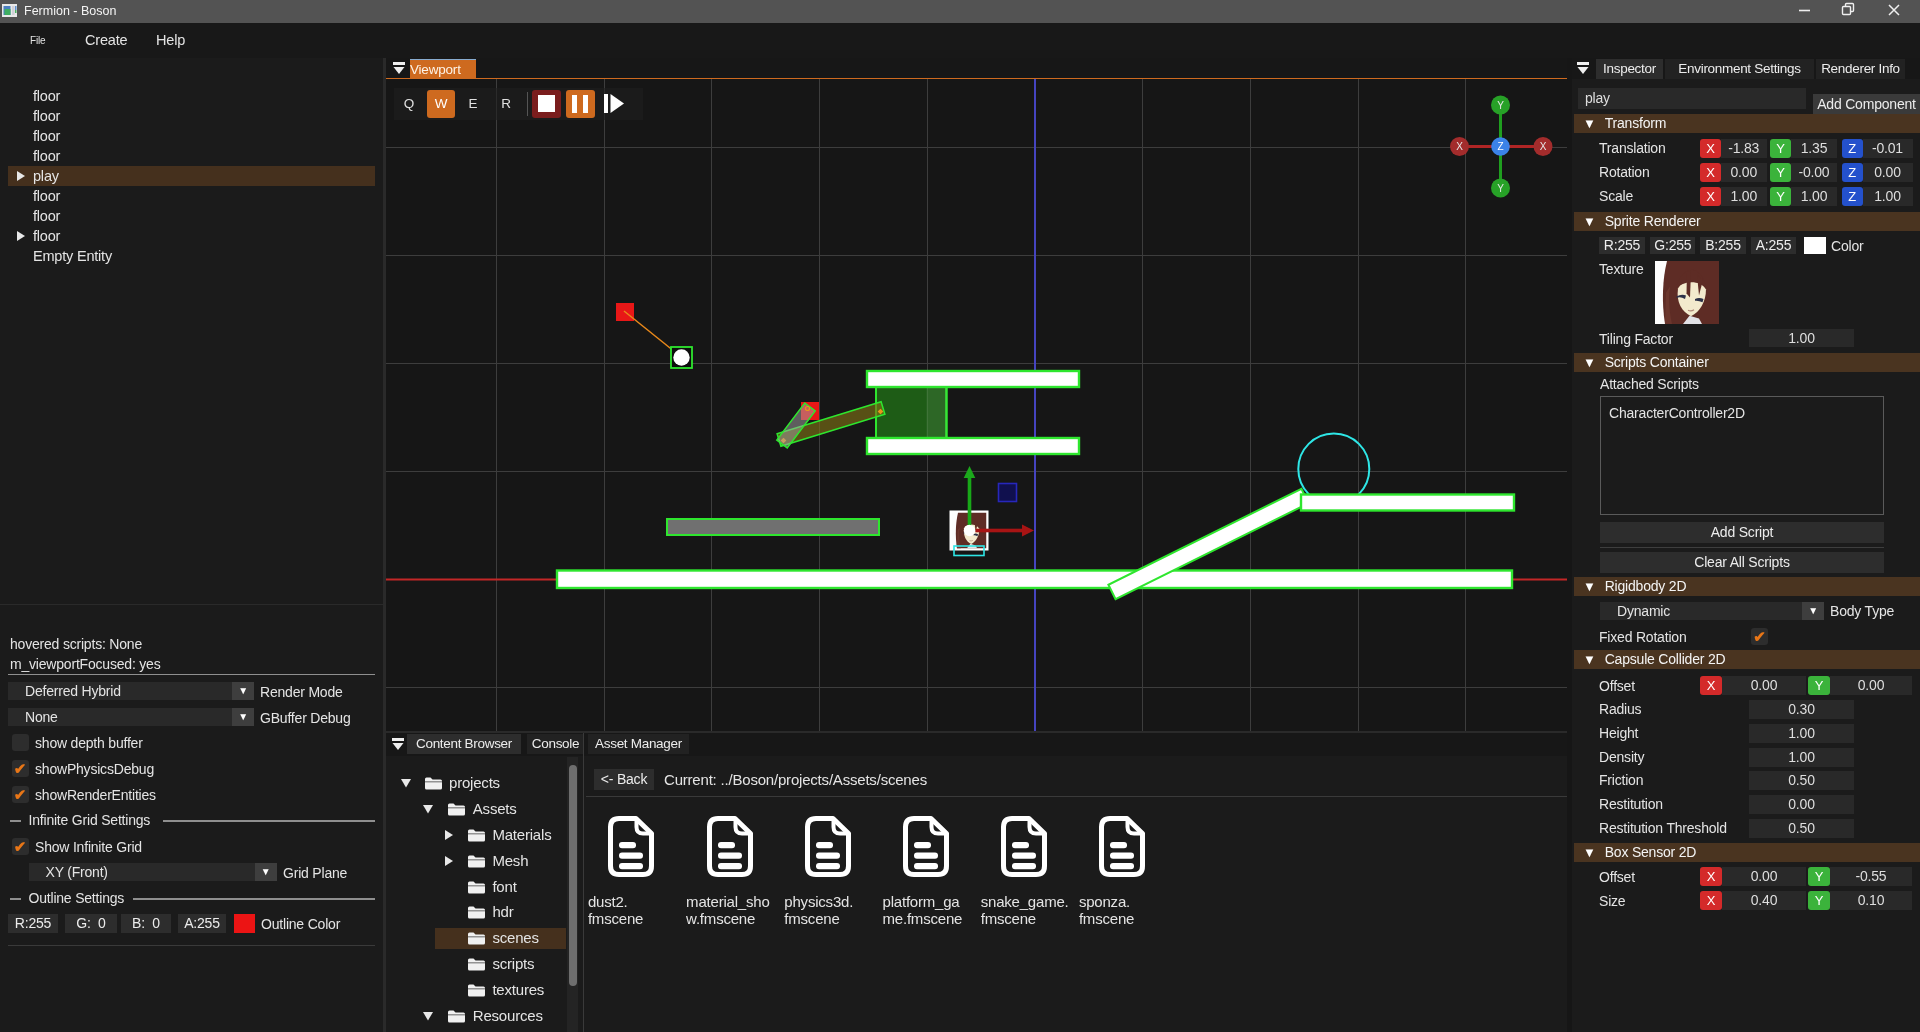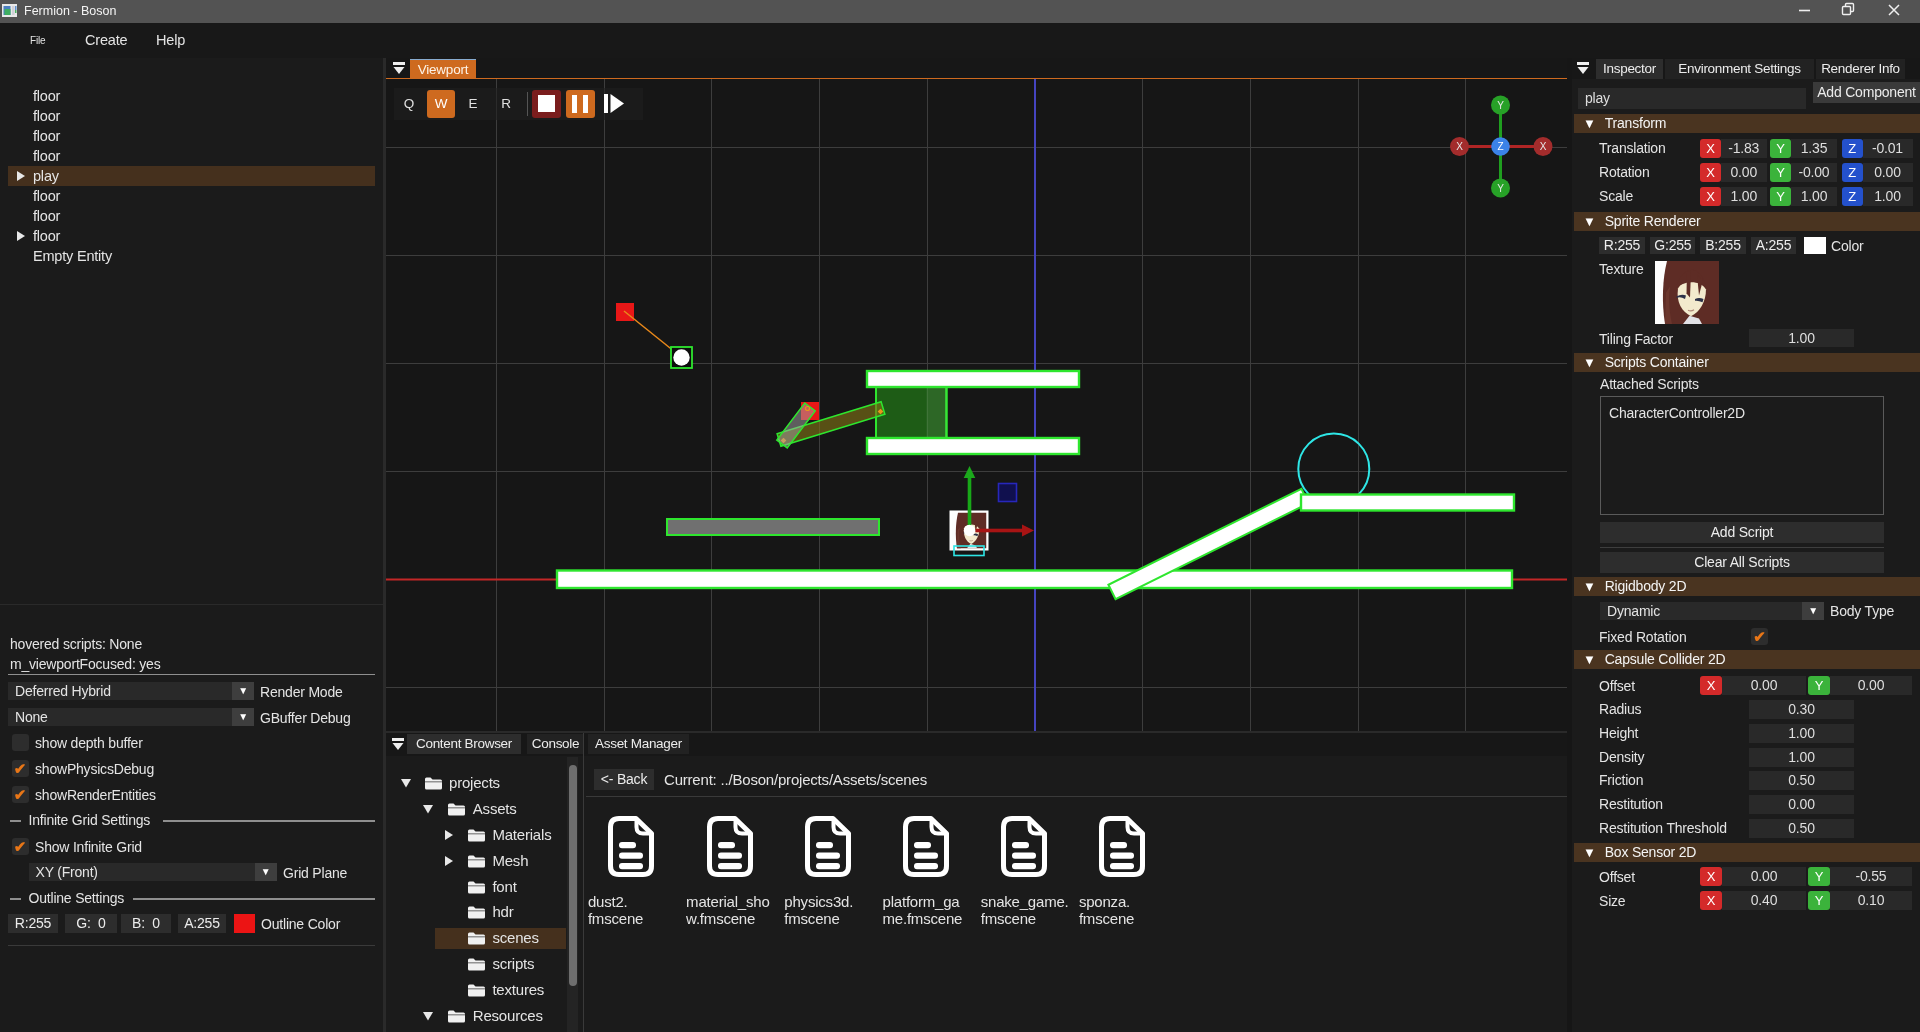--- a/index.html
+++ b/index.html
@@ -4,21 +4,21 @@
 body{width:1920px;height:1032px;background:#141414;font-family:"Liberation Sans",sans-serif;color:#e4e4e4;font-size:14px;letter-spacing:-0.2px;overflow:hidden;position:relative}
 .ab{position:absolute}
 .tabbar{position:absolute;background:#171717}
 .tab{position:absolute;top:1px;height:20px;line-height:20px;background:#222;color:#ececec;white-space:nowrap;text-align:center;font-size:13.5px;letter-spacing:-0.3px}
 .tab.on{background:#2d2d2d}
 .lbl{position:absolute;white-space:nowrap}
 .fld{position:absolute;background:#292929;color:#dedede;text-align:center;height:19px;line-height:19px}
 .axb{position:absolute;width:21px;height:19px;line-height:19px;text-align:center;color:#fff;border-radius:3px;font-size:13px}
 .bx{background:#d42a2a}.by{background:#3bb33b}.bz{background:#2451cc}
 .cb{position:absolute;width:17px;height:17px;background:#2d2d2d;border-radius:3px;color:#e87617;font-size:15px;line-height:17px;text-align:center;font-weight:bold}
-.dd{position:absolute;background:#292929;height:18px;line-height:18px;padding-left:7px}
+.dd{position:absolute;background:#292929;height:18px;line-height:18px;padding-left:17px}
 .dda{position:absolute;right:0;top:0;width:22px;height:18px;background:#3e3e3e;color:#fff;text-align:center;font-size:10px;line-height:18px}
 .sep{position:absolute;height:1px;background:#4f4f4f}
 .btn{position:absolute;background:#2d2d2d;text-align:center;color:#ececec}
 .hdr{position:absolute;height:19px;background:#4a3420;line-height:19px;color:#f4f4f4}
 .hdr span{display:inline-block;font-size:13px;margin:0 9px 0 9px;vertical-align:0;color:#fff}
 </style></head><body>
 
 <div class="ab" style="left:0;top:0;width:1920px;height:23px;background:#535353">
 <svg class="ab" style="left:2px;top:3px" width="16" height="16">
       <rect x="0" y="1" width="15" height="13" fill="#e9e9e9"></rect>
@@ -97,21 +97,21 @@
 <div class="ab" style="left:234px;top:309px;width:21px;height:19px;background:#ec1414"></div>
 <div class="lbl" style="left:261px;top:311px">Outline Color</div>
 <div class="sep" style="left:8px;top:339.5px;width:367px;background:#3a3a3a"></div>
 </div>
 
 <div class="ab" style="left:386px;top:58px;width:1181px;height:675px;background:#171717">
 <svg class="ab" style="left:7px;top:4px" width="13" height="13">
       <rect width="12" height="3" fill="#efefef"></rect>
       <path d="M0.5 5 H11.5 L6 12 Z" fill="#efefef"></path>
     </svg>
-<div class="ab" style="left:24px;top:1px;width:66px;height:20px;line-height:20px;text-align:center;font-size:13.5px;background:#ce6a1f;color:#fdf3e7;border-top:1px solid #87abcf">Viewport</div>
+<div class="ab" style="left:24px;top:1px;width:66px;height:20px;line-height:20px;text-align:left;font-size:13.5px;background:#ce6a1f;color:#fdf3e7;border-top:1px solid #87abcf">Viewport</div>
 <div class="ab" style="left:0;top:19.5px;width:1181px;height:2px;background:#ce6a1f"></div>
 <svg class="ab" style="left:0;top:21px" width="1181" height="654" viewBox="386 79 1181 654">
 <rect x="386" y="79" width="1181" height="654" fill="#161616"></rect>
 <g shape-rendering="crispEdges">
         <line x1="496.5" y1="79" x2="496.5" y2="733" stroke="#3d3d3d" stroke-width="1"></line>
         <line x1="604.2" y1="79" x2="604.2" y2="733" stroke="#3d3d3d" stroke-width="1"></line>
         <line x1="711.9" y1="79" x2="711.9" y2="733" stroke="#3d3d3d" stroke-width="1"></line>
         <line x1="819.6" y1="79" x2="819.6" y2="733" stroke="#3d3d3d" stroke-width="1"></line>
         <line x1="927.3" y1="79" x2="927.3" y2="733" stroke="#3d3d3d" stroke-width="1"></line>
         <line x1="1142.7" y1="79" x2="1142.7" y2="733" stroke="#3d3d3d" stroke-width="1"></line>
@@ -338,21 +338,21 @@
 <div class="tabbar" style="left:0;top:0;width:348px;height:21px">
 <svg class="ab" style="left:5px;top:4px" width="13" height="13">
         <rect width="12" height="3" fill="#efefef"></rect>
         <path d="M0.5 5 H11.5 L6 12 Z" fill="#efefef"></path>
       </svg>
 <div class="tab on" style="left:24px;width:67px">Inspector</div>
 <div class="tab" style="left:93px;width:149px">Environment Settings</div>
 <div class="tab" style="left:244px;width:89px">Renderer Info</div>
 </div>
 <div class="fld" style="left:6px;top:30px;width:228px;height:21px;line-height:21px;text-align:left;padding-left:7px">play</div>
-<div class="btn" style="left:241px;top:24px;width:107px;height:21px;line-height:21px;background:#3a3a3a">Add Component</div>
+<div class="btn" style="left:241px;top:36px;width:107px;height:21px;line-height:21px;background:#3a3a3a">Add Component</div>
 <div class="hdr" style="left:2px;top:56px;width:346px"><span>▼</span>Transform</div>
 <div class="lbl" style="left:27px;top:82.0px">Translation</div>
     <div class="axb bx" style="left:128px;top:80.5px">X</div>
     <div class="fld" style="left:149px;top:80.5px;width:45.5px">-1.83</div>
     <div class="axb by" style="left:198px;top:80.5px">Y</div>
     <div class="fld" style="left:219px;top:80.5px;width:46px">1.35</div>
     <div class="axb bz" style="left:269.5px;top:80.5px">Z</div>
     <div class="fld" style="left:290.5px;top:80.5px;width:50px">-0.01</div>
 <div class="lbl" style="left:27px;top:106.0px">Rotation</div>
     <div class="axb bx" style="left:128px;top:104.5px">X</div>

